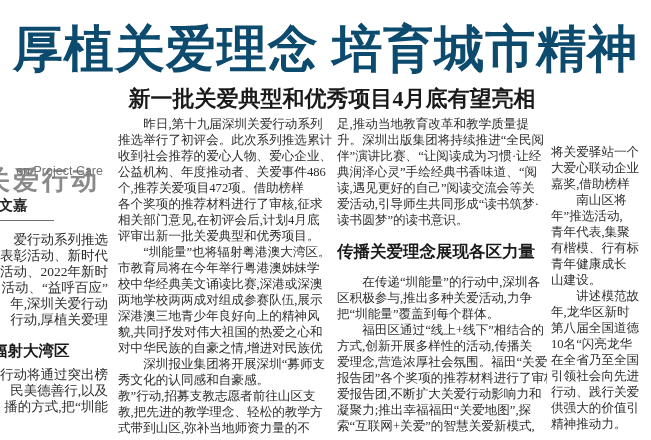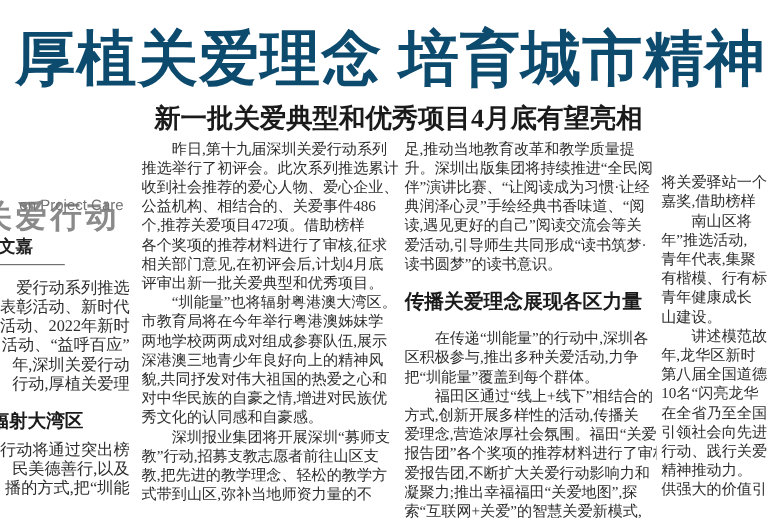--- a/index.html
+++ b/index.html
@@ -79,33 +79,34 @@
       <div class="tline">行动将通过突出榜</div>
       <div class="tline">民美德善行,以及</div>
       <div class="tline">播的方式,把“圳能</div>
     </div>
 </div>
 
 <div class="abs bodycol col2">
     <div class="tline">　　昨日,第十九届深圳关爱行动系列</div>
     <div class="tline">推选举行了初评会。此次系列推选累计</div>
     <div class="tline">收到社会推荐的爱心人物、爱心企业、</div>
-    <div class="tline">公益机构、相结合的、关爱事件486</div>
+    <div class="tline">公益机构、年度推动者、关爱事件486</div>
     <div class="tline">个,推荐关爱项目472项。借助榜样</div>
     <div class="tline">各个奖项的推荐材料进行了审核,征求</div>
     <div class="tline">相关部门意见,在初评会后,计划4月底</div>
     <div class="tline">评审出新一批关爱典型和优秀项目。</div>
     <div class="tline">　　“圳能量”也将辐射粤港澳大湾区。</div>
     <div class="tline">市教育局将在今年举行粤港澳姊妹学</div>
+    <div class="tline">校中华经典美文诵读比赛,深港或深澳</div>
     <div class="tline">两地学校两两成对组成参赛队伍,展示</div>
     <div class="tline">深港澳三地青少年良好向上的精神风</div>
     <div class="tline">貌,共同抒发对伟大祖国的热爱之心和</div>
     <div class="tline">对中华民族的自豪之情,增进对民族优</div>
+    <div class="tline">　　深圳报业集团将开展深圳“募师支</div>
     <div class="tline">秀文化的认同感和自豪感。</div>
-    <div class="tline">　　深圳报业集团将开展深圳“募师支</div>
     <div class="tline">教”行动,招募支教志愿者前往山区支</div>
     <div class="tline">教,把先进的教学理念、轻松的教学方</div>
     <div class="tline">式带到山区,弥补当地师资力量的不</div>
   </div>
 
 <div class="abs bodycol col3">
   <div>
       <div class="tline">足,推动当地教育改革和教学质量提</div>
       <div class="tline">升。深圳出版集团将持续推进“全民阅</div>
       <div class="tline">伴”演讲比赛、“让阅读成为习惯·让经</div>
@@ -124,29 +125,30 @@
       <div class="tline">爱理念,营造浓厚社会氛围。福田“关爱</div>
       <div class="tline">报告团”各个奖项的推荐材料进行了审核</div>
       <div class="tline">爱报告团,不断扩大关爱行动影响力和</div>
       <div class="tline">凝聚力;推出幸福福田“关爱地图”,探</div>
       <div class="tline">索“互联网+关爱”的智慧关爱新模式,</div>
     </div>
 </div>
 
 <div class="abs bodycol col4">
     <div class="tline">将关爱驿站一个</div>
+    <div class="tline">大爱心联动企业</div>
     <div class="tline">嘉奖,借助榜样</div>
     <div class="tline">　　南山区将</div>
     <div class="tline">年”推选活动,</div>
     <div class="tline">青年代表,集聚</div>
     <div class="tline">有楷模、行有标</div>
     <div class="tline">青年健康成长</div>
     <div class="tline">山建设。</div>
     <div class="tline">　　讲述模范故</div>
     <div class="tline">年,龙华区新时</div>
     <div class="tline">第八届全国道德</div>
     <div class="tline">10名“闪亮龙华</div>
     <div class="tline">在全省乃至全国</div>
     <div class="tline">引领社会向先进</div>
     <div class="tline">行动、践行关爱</div>
+    <div class="tline">供强大的价值引</div>
     <div class="tline">精神推动力。</div>
-    <div class="tline">供强大的价值引</div>
   </div>
 
 </body></html>

